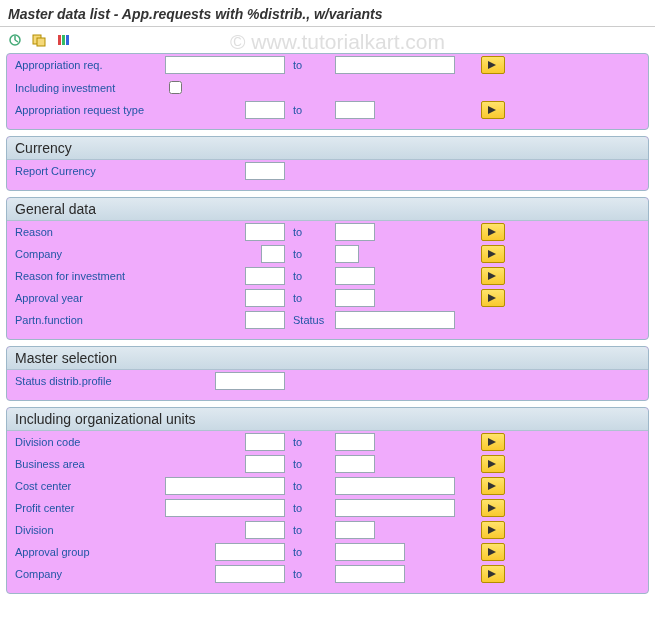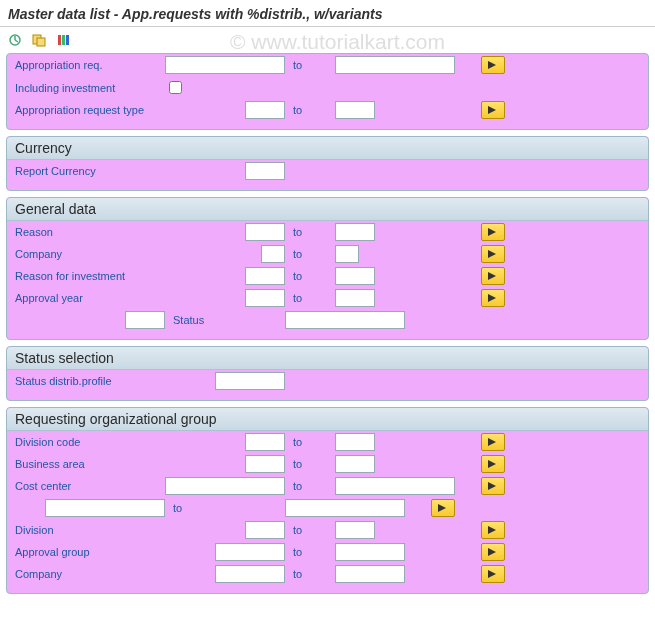--- a/index.html
+++ b/index.html
@@ -240,46 +240,47 @@
       <span class="fcell">
           <input class="fld w40" style="">
         </span>
       <div class="more-btn">
           <svg width="12" height="10">
             <path d="M1 1 L9 5 L1 9 Z" fill="#333"></path>
           </svg>
         </div>
     </div>
     <div class="row">
+      <span class="lbl">Partn.function</span>
       <span class="fcell fromcell">
           <input class="fld w40" style="">
         </span>
       <span class="to-lbl">Status</span>
       <span class="fcell">
           <input class="fld w120" style="">
         </span>
       <span></span>
     </div>
   </div>
 
   <div class="group">
-    <div class="group-header">Status selection</div>
+    <div class="group-header">Master selection</div>
     <div class="row">
       <span class="lbl">Status distrib.profile</span>
       <span class="fcell fromcell">
           <input class="fld w70" style="">
         </span>
       <span></span>
         <span></span>
         <span></span>
     </div>
   </div>
 
   <div class="group">
-    <div class="group-header">Requesting organizational group</div>
+    <div class="group-header">Including organizational units</div>
     <div class="row">
       <span class="lbl">Division code</span>
       <span class="fcell fromcell">
           <input class="fld w40" style="">
         </span>
       <span class="to-lbl">to</span>
       <span class="fcell">
           <input class="fld w40" style="">
         </span>
       <div class="more-btn">
@@ -312,20 +313,21 @@
       <span class="fcell">
           <input class="fld w120" style="">
         </span>
       <div class="more-btn">
           <svg width="12" height="10">
             <path d="M1 1 L9 5 L1 9 Z" fill="#333"></path>
           </svg>
         </div>
     </div>
     <div class="row">
+      <span class="lbl">Profit center</span>
       <span class="fcell fromcell">
           <input class="fld w120" style="">
         </span>
       <span class="to-lbl">to</span>
       <span class="fcell">
           <input class="fld w120" style="">
         </span>
       <div class="more-btn">
           <svg width="12" height="10">
             <path d="M1 1 L9 5 L1 9 Z" fill="#333"></path>

